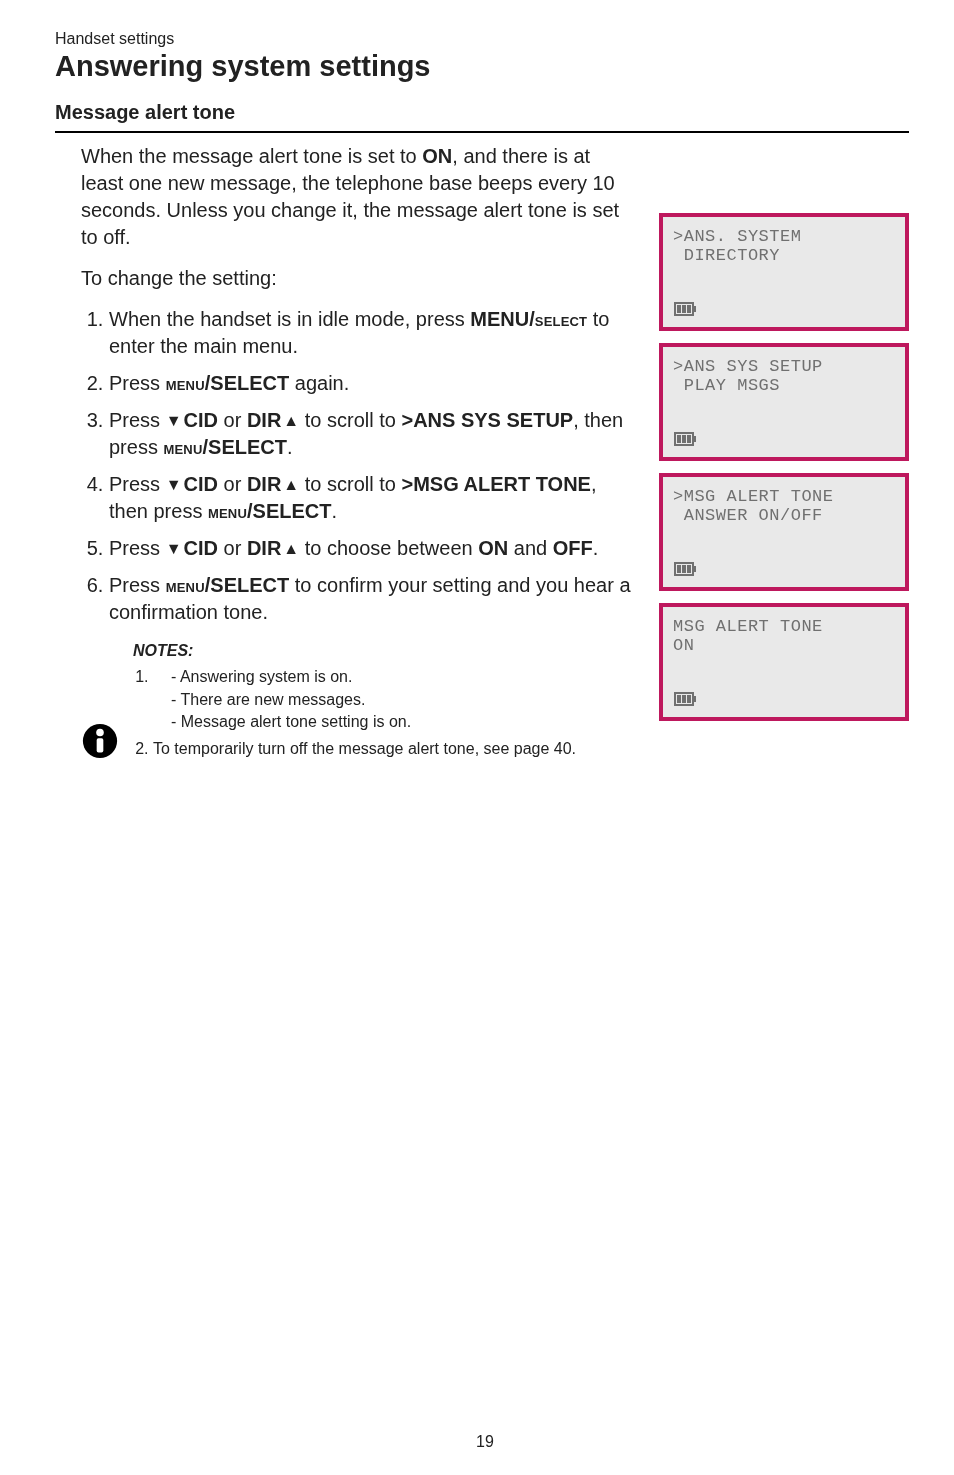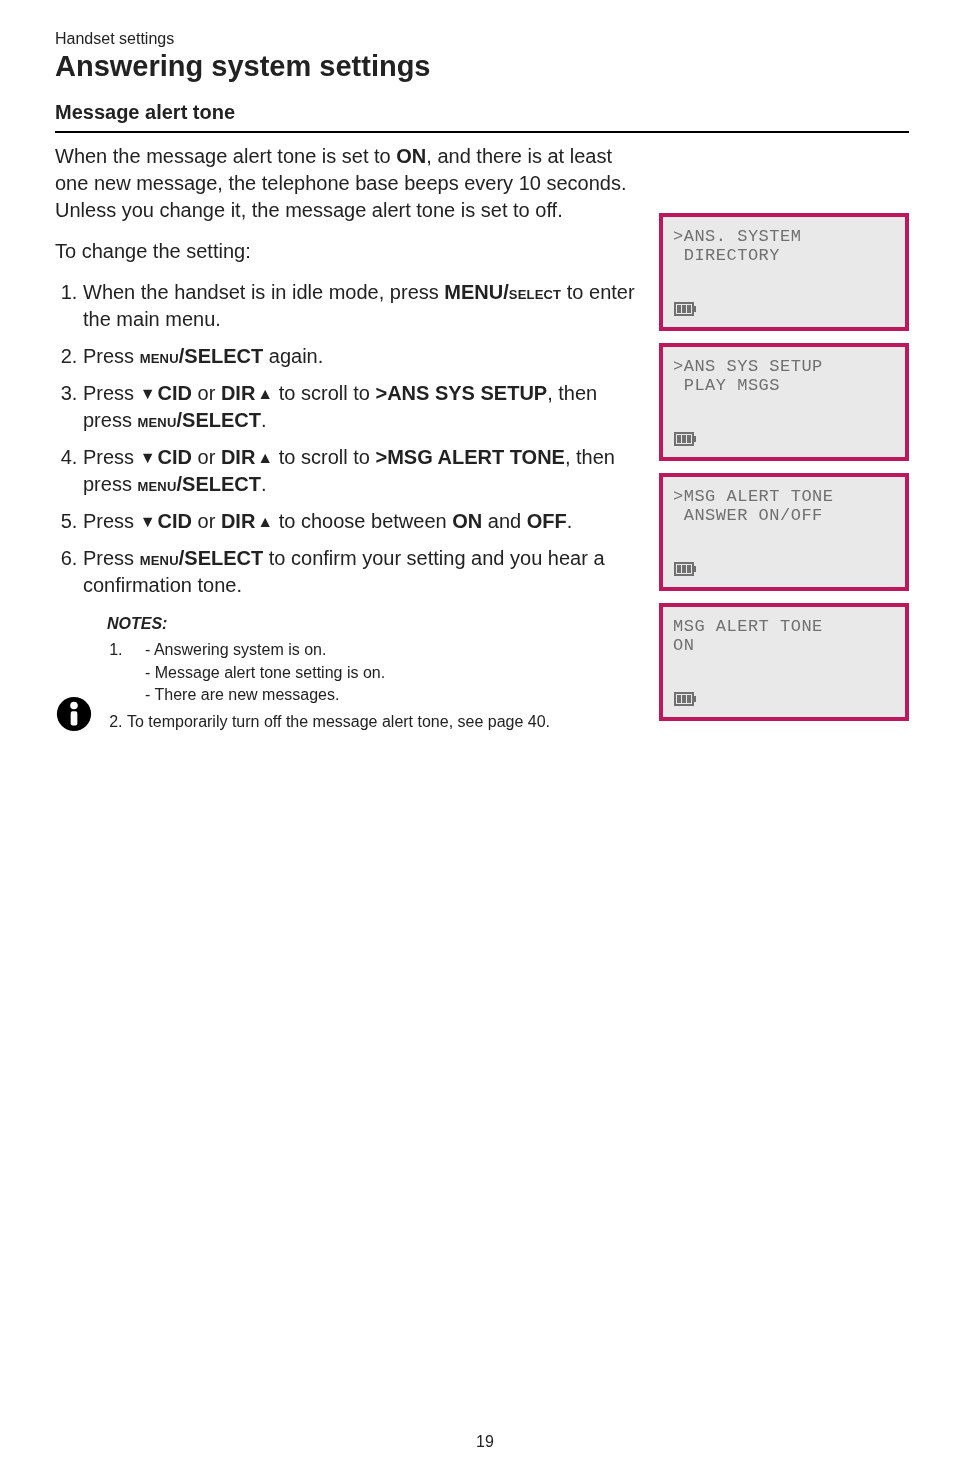--- a/index.html
+++ b/index.html
@@ -8,21 +8,21 @@
       height: 1475px;
       font-family: Arial, Helvetica, sans-serif;
       color: #222;
       padding: 30px 45px 20px 55px;
       position: relative;
       background: #fff;
     }
     .breadcrumb { font-size: 16px; margin-bottom: 2px; }
     .page-title { font-size: 29px; font-weight: 700; margin-bottom: 18px; }
     .subheading { font-size: 20px; font-weight: 700; border-bottom: 2px solid #000; padding-bottom: 7px; margin-bottom: 10px; }
-    .content-row { display: flex; gap: 22px; }
+    .content-row { display: flex; gap: 22px; margin-left: 26px; }
     .textcol { flex: 1; }
     .sidecol { width: 250px; padding-top: 70px; }
     .para { font-size: 20px; line-height: 1.35; margin-bottom: 14px; }
     .steps { list-style: decimal; padding-left: 28px; margin-bottom: 14px; }
     .steps li { font-size: 20px; line-height: 1.35; margin-bottom: 10px; }
     .b { font-weight: 700; }
     .sc { font-variant: small-caps; font-weight: 700; font-size: 0.92em; letter-spacing: 0.2px; }
     .tri-down::before { content: "▼"; font-size: 0.8em; position: relative; top: -1px; padding-right: 2px; }
     .tri-up::before { content: "▲"; font-size: 0.8em; position: relative; top: -1px; padding-left: 2px; }
     .lcd {
@@ -91,22 +91,22 @@
             <circle cx="20" cy="11" r="4" fill="#fff"></circle>
             <rect x="16.5" y="17" width="7" height="15" rx="2" fill="#fff"></rect>
           </svg>
       </div>
       <div class="notes-body">
         <div class="notes-head">NOTES:</div>
         <ol class="notes-list">
           <li>
             <div class="conds">
               <div>Answering system is on.</div>
+              <div>There are new messages.</div>
               <div>Message alert tone setting is on.</div>
-              <div>There are new messages.</div>
             </div>
           </li>
           <li>To temporarily turn off the message alert tone, see page 40.</li>
         </ol>
       </div>
     </div>
   </div>
 
   <div class="sidecol">
     <div class="lcd">

